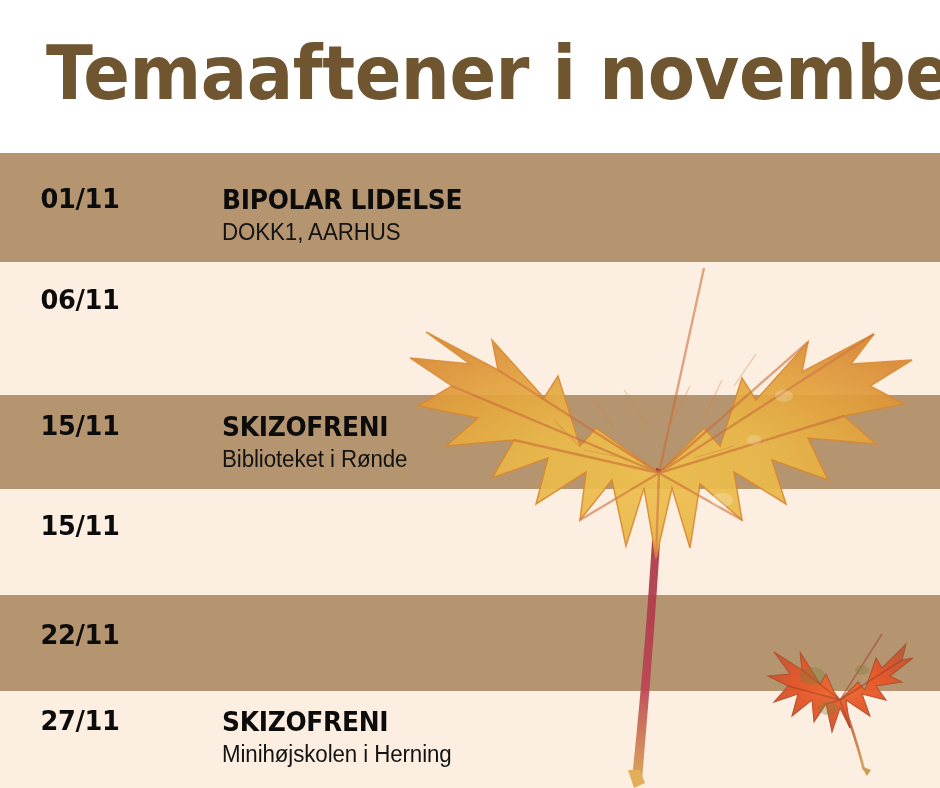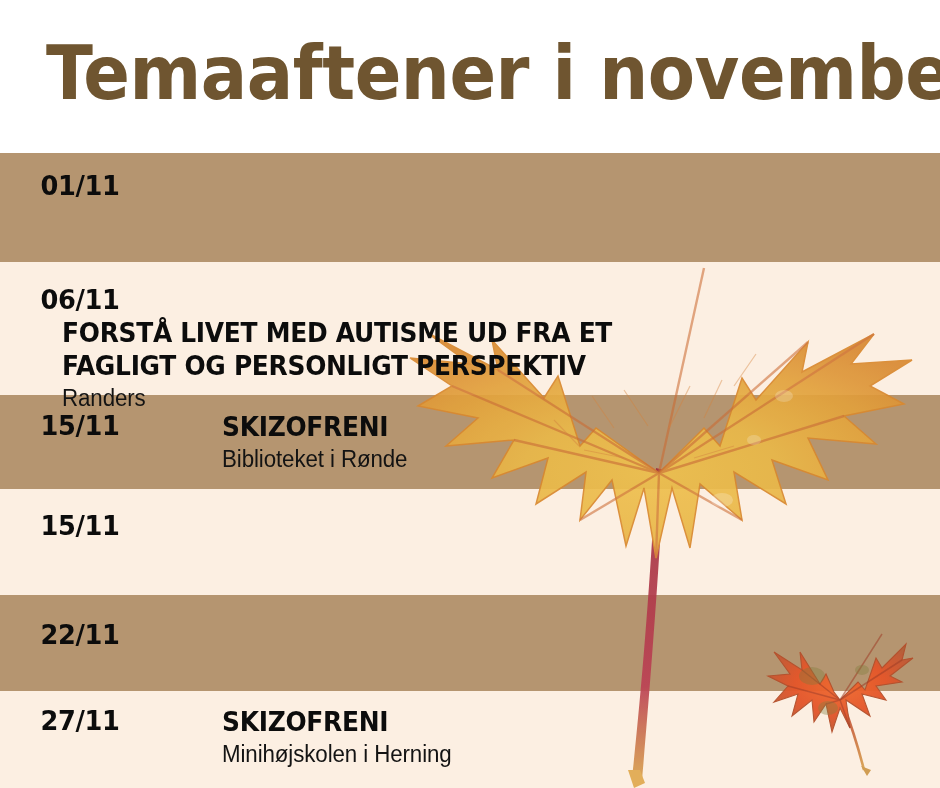--- a/index.html
+++ b/index.html
@@ -249,31 +249,30 @@
       <g fill="#7e7b3a" opacity="0.38">
         <ellipse cx="46" cy="72" rx="13" ry="9"></ellipse>
         <ellipse cx="62" cy="104" rx="10" ry="7"></ellipse>
         <ellipse cx="96" cy="66" rx="7" ry="5"></ellipse>
       </g>
     </svg>
   </div>
 
   <div class="rows">
 
-    <div class="row" style="top:138px;height:109px;padding-top:32px;">
+    <div class="row" style="top:151px;height:109px;padding-top:32px;">
       <div class="row-date">01/11</div>
+      <div class="row-body">
+        <div class="row-title">BIPOLAR LIDELSE</div>
+        <div class="row-venue">DOKK1, AARHUS</div>
+      </div>
     </div>
 
     <div class="row" style="top:262px;height:133px;padding-top:22px;flex-direction:column;">
       <div class="row-date">06/11</div>
-      <div class="row-body">
-        <div class="row-title">FORSTÅ LIVET MED AUTISME UD FRA ET
-FAGLIGT OG PERSONLIGT PERSPEKTIV</div>
-        <div class="row-venue">Randers</div>
-      </div>
     </div>
 
     <div class="row" style="top:395px;height:94px;padding-top:15px;">
       <div class="row-date">15/11</div>
       <div class="row-body">
         <div class="row-title">SKIZOFRENI</div>
         <div class="row-venue">Biblioteket i Rønde</div>
       </div>
     </div>
 

